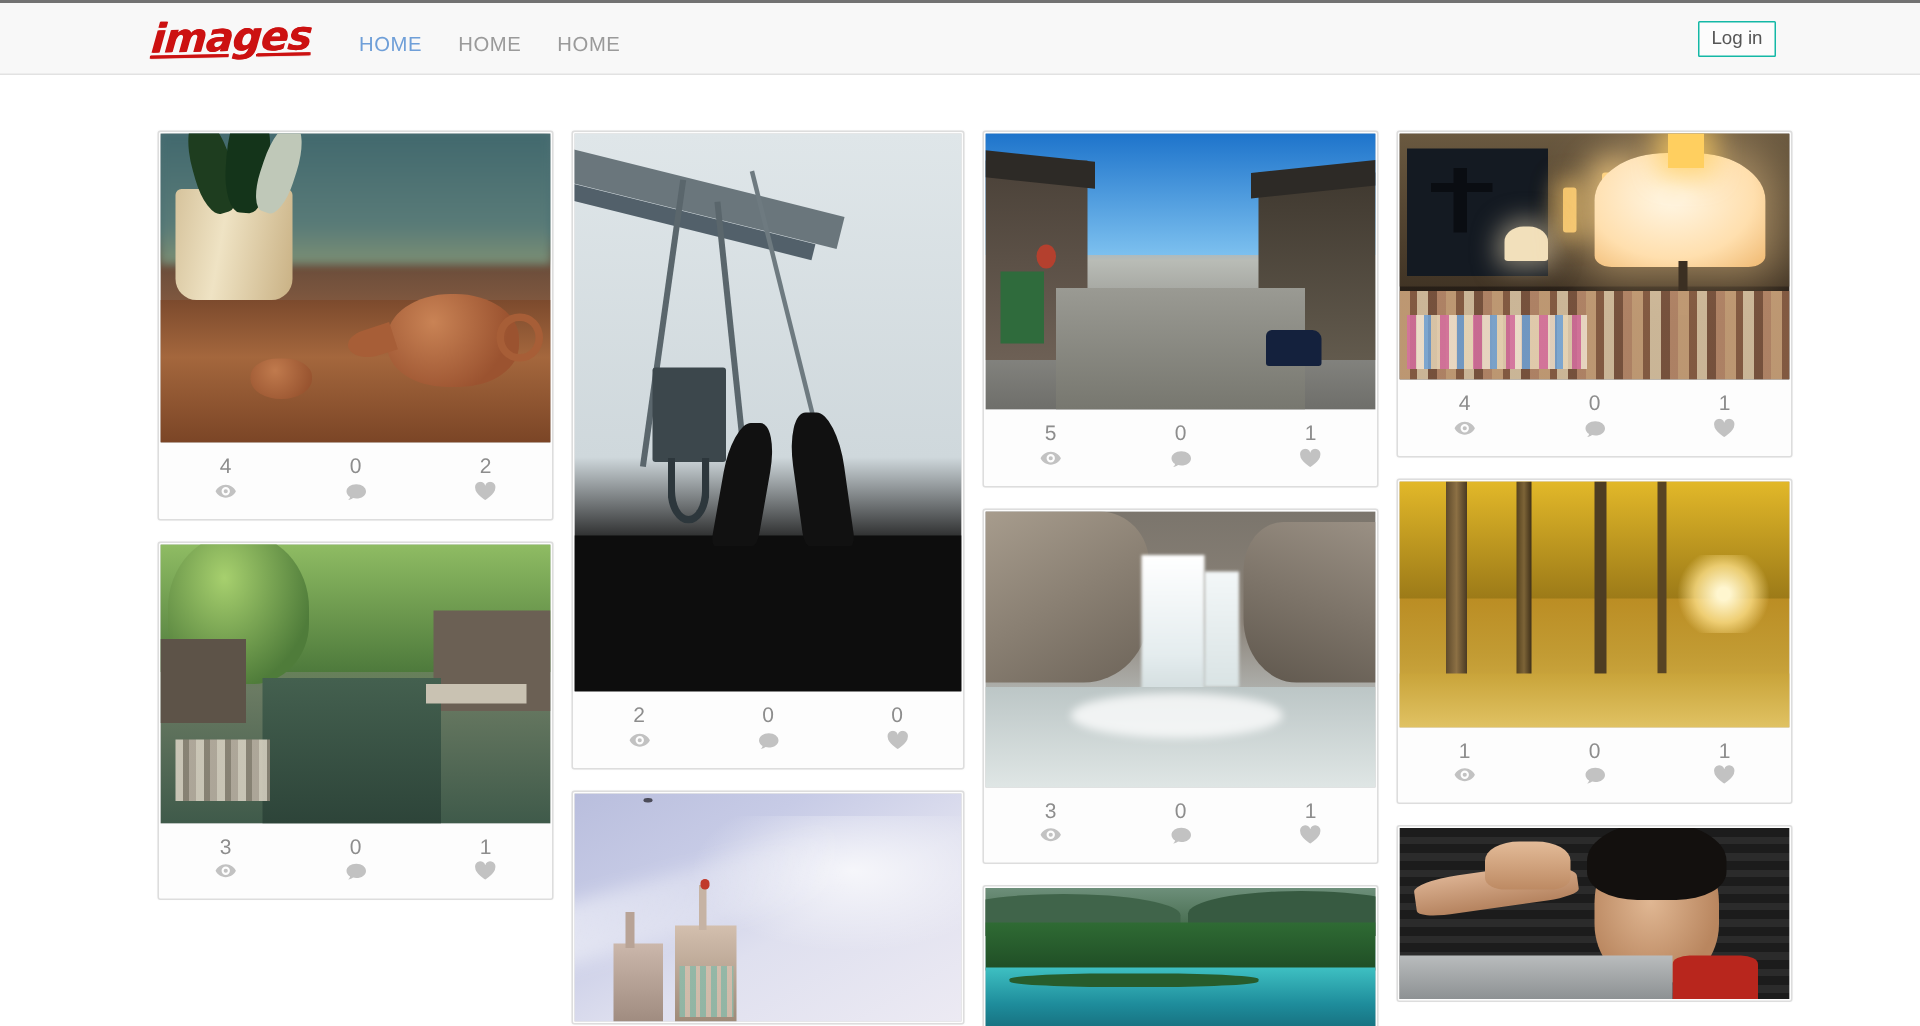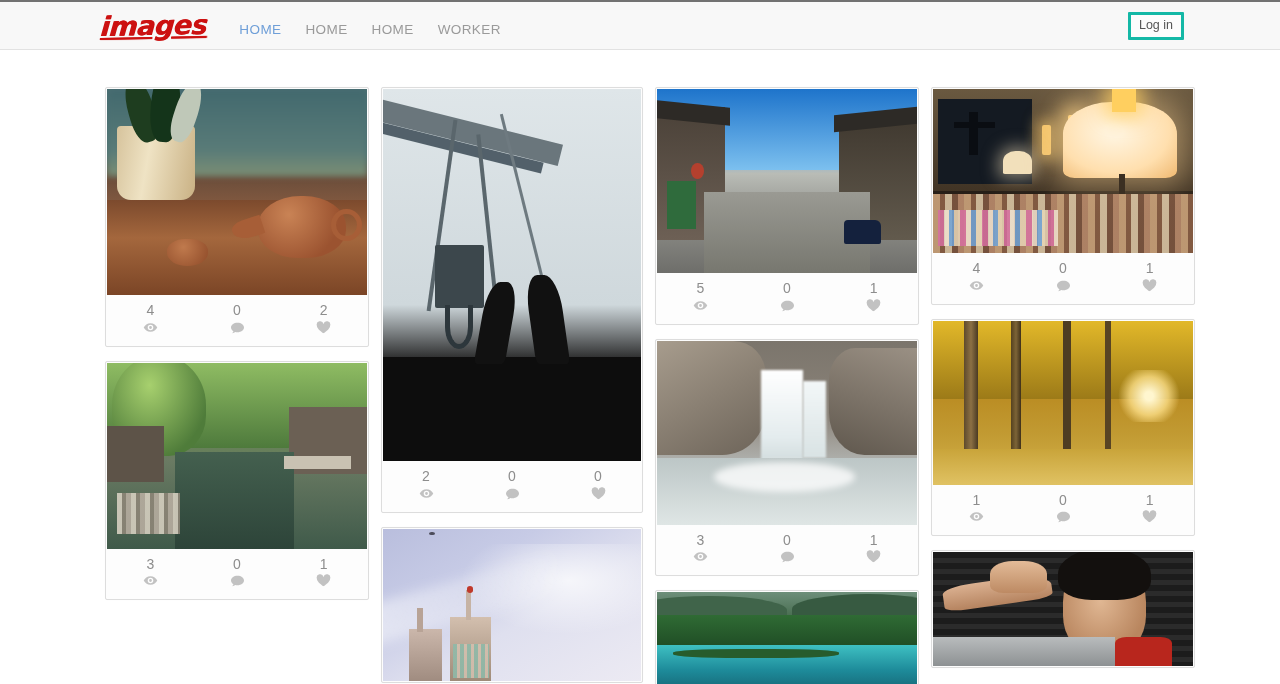--- a/index.html
+++ b/index.html
@@ -57,21 +57,21 @@
     line-height: 48px;
   }
   .nav-link.active { color: #6f9fd8; }
 
   .login-wrap {
     margin-left: auto;
     margin-right: 80px;
   }
   .login-btn {
     display: inline-block;
-    border: 3px solid #14b8a6;
+    border: 1px solid #14b8a6;
     background: #fcfcfc;
     color: #555;
     font-size: 12.5px;
     padding: 3px 8px 4px 8px;
     border-radius: 1px;
     cursor: pointer;
     font-family: "Liberation Sans", sans-serif;
     line-height: 1.2;
   }
 
@@ -257,23 +257,20 @@
   <a class="brand" href="#">images</a>
   <ul class="nav-links">
       <li>
         <a class="nav-link active" href="#">HOME</a>
       </li>
       <li>
         <a class="nav-link" href="#">HOME</a>
       </li>
       <li>
         <a class="nav-link" href="#">HOME</a>
-      </li>
-      <li>
-        <a class="nav-link" href="#">WORKER</a>
       </li>
     </ul>
   <div class="login-wrap">
     <button class="login-btn">Log in</button>
   </div>
 </div>
 
 <div class="gallery">
   <div class="columns">
       <div class="column" style="width: 264px;">

